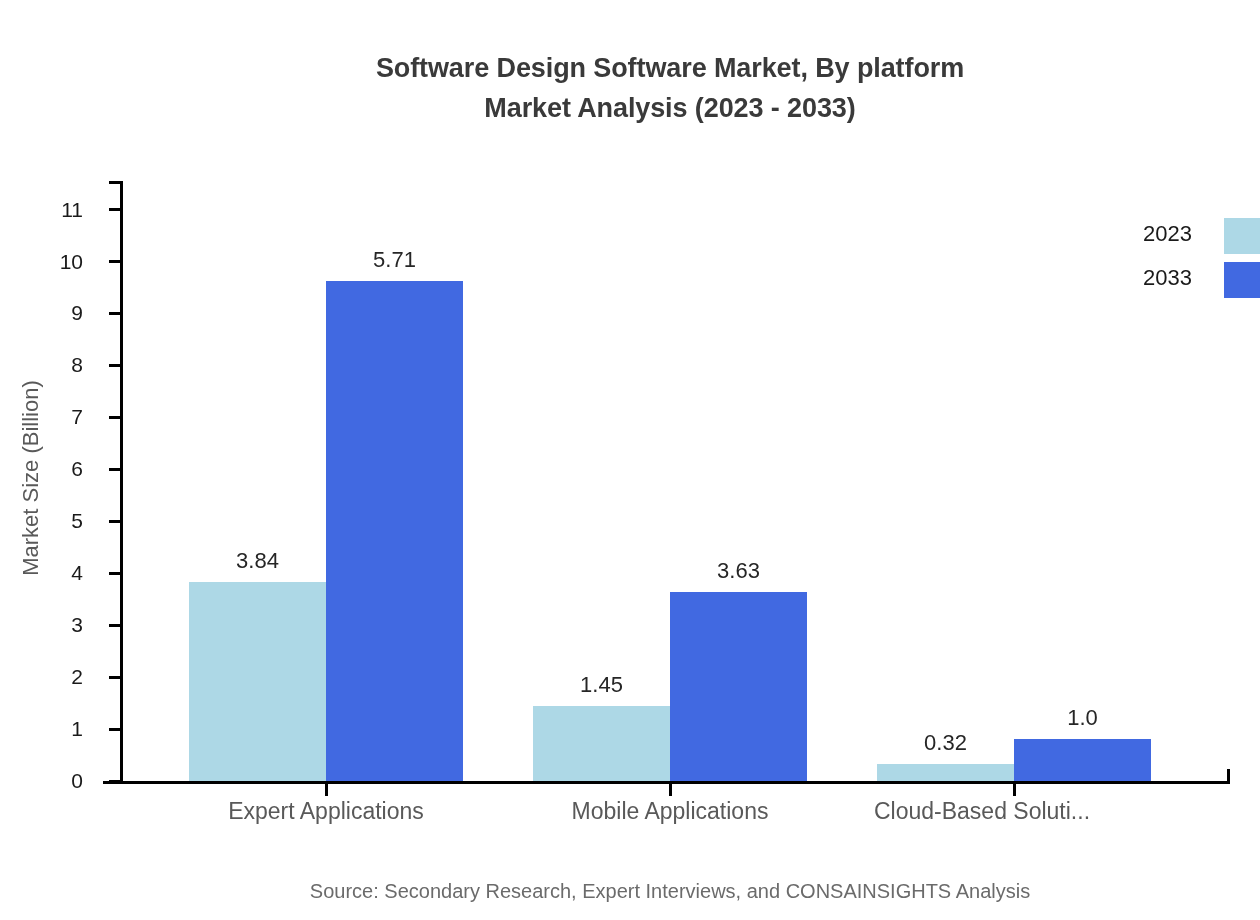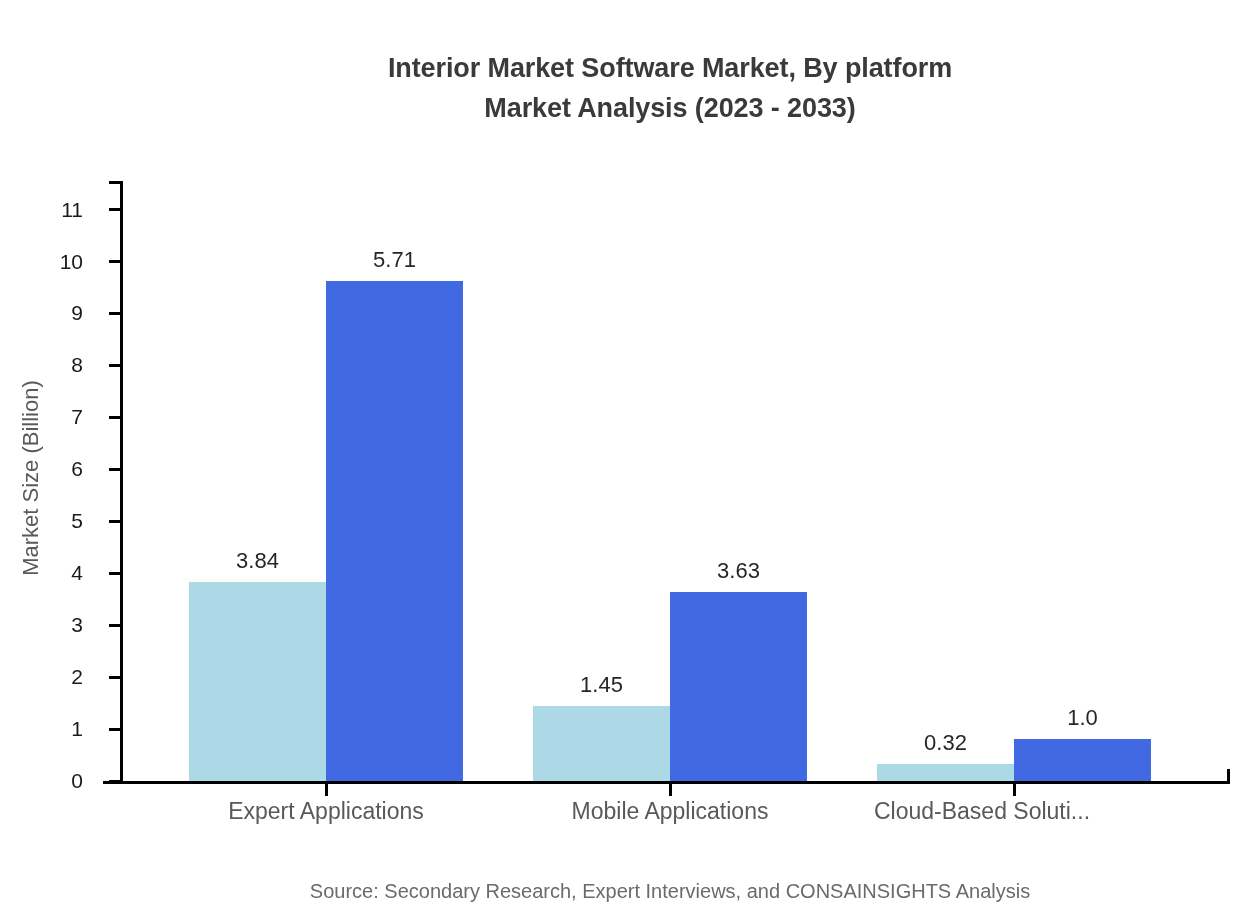--- a/index.html
+++ b/index.html
@@ -189,21 +189,21 @@
     color: #6b6b6b;
     line-height: 28px;
   }
 </style>
 </head>
 <body>
 
 <div id="chart-root">
 
   <div class="chart-title">
-    <span>Interior Market Software Market, By platform</span>
+    <span>Software Design Software Market, By platform</span>
     <span class="line2">Market Analysis (2023 - 2033)</span>
   </div>
 
   <div class="ylabel">Market Size (Billion)</div>
 
   <div class="plot" id="plot">
     <div class="y-spine"></div>
     <div class="y-endcap"></div>
     <div class="x-spine"></div>
     <div class="x-endcap"></div>
@@ -250,16 +250,26 @@
         <div class="bar-label" style="left: 381.5px; top: 490.675px;">1.45</div>
         <div class="bar" style="left: 550px; width: 137px; height: 188.571px; background: rgb(65, 105, 225);"></div>
         <div class="bar-label" style="left: 518.5px; top: 377.429px;">3.63</div>
         <div class="bar" style="left: 757px; width: 137px; height: 16.6234px; background: rgb(173, 216, 230);"></div>
         <div class="bar-label" style="left: 725.5px; top: 549.377px;">0.32</div>
         <div class="bar" style="left: 894px; width: 137px; height: 41.5584px; background: rgb(65, 105, 225);"></div>
         <div class="bar-label" style="left: 862.5px; top: 524.442px;">1.0</div>
       </div>
   </div>
 
+  <div class="legend" id="legend">
+      <div class="legend-row">
+        <span class="legend-label">2023</span>
+        <span class="legend-swatch" style="background: rgb(173, 216, 230);"></span>
+      </div>
+      <div class="legend-row">
+        <span class="legend-label">2033</span>
+        <span class="legend-swatch" style="background: rgb(65, 105, 225);"></span>
+      </div>
+    </div>
 
   <div class="source">Source: Secondary Research, Expert Interviews, and CONSAINSIGHTS Analysis</div>
 
 </div>
 
 </body></html>

